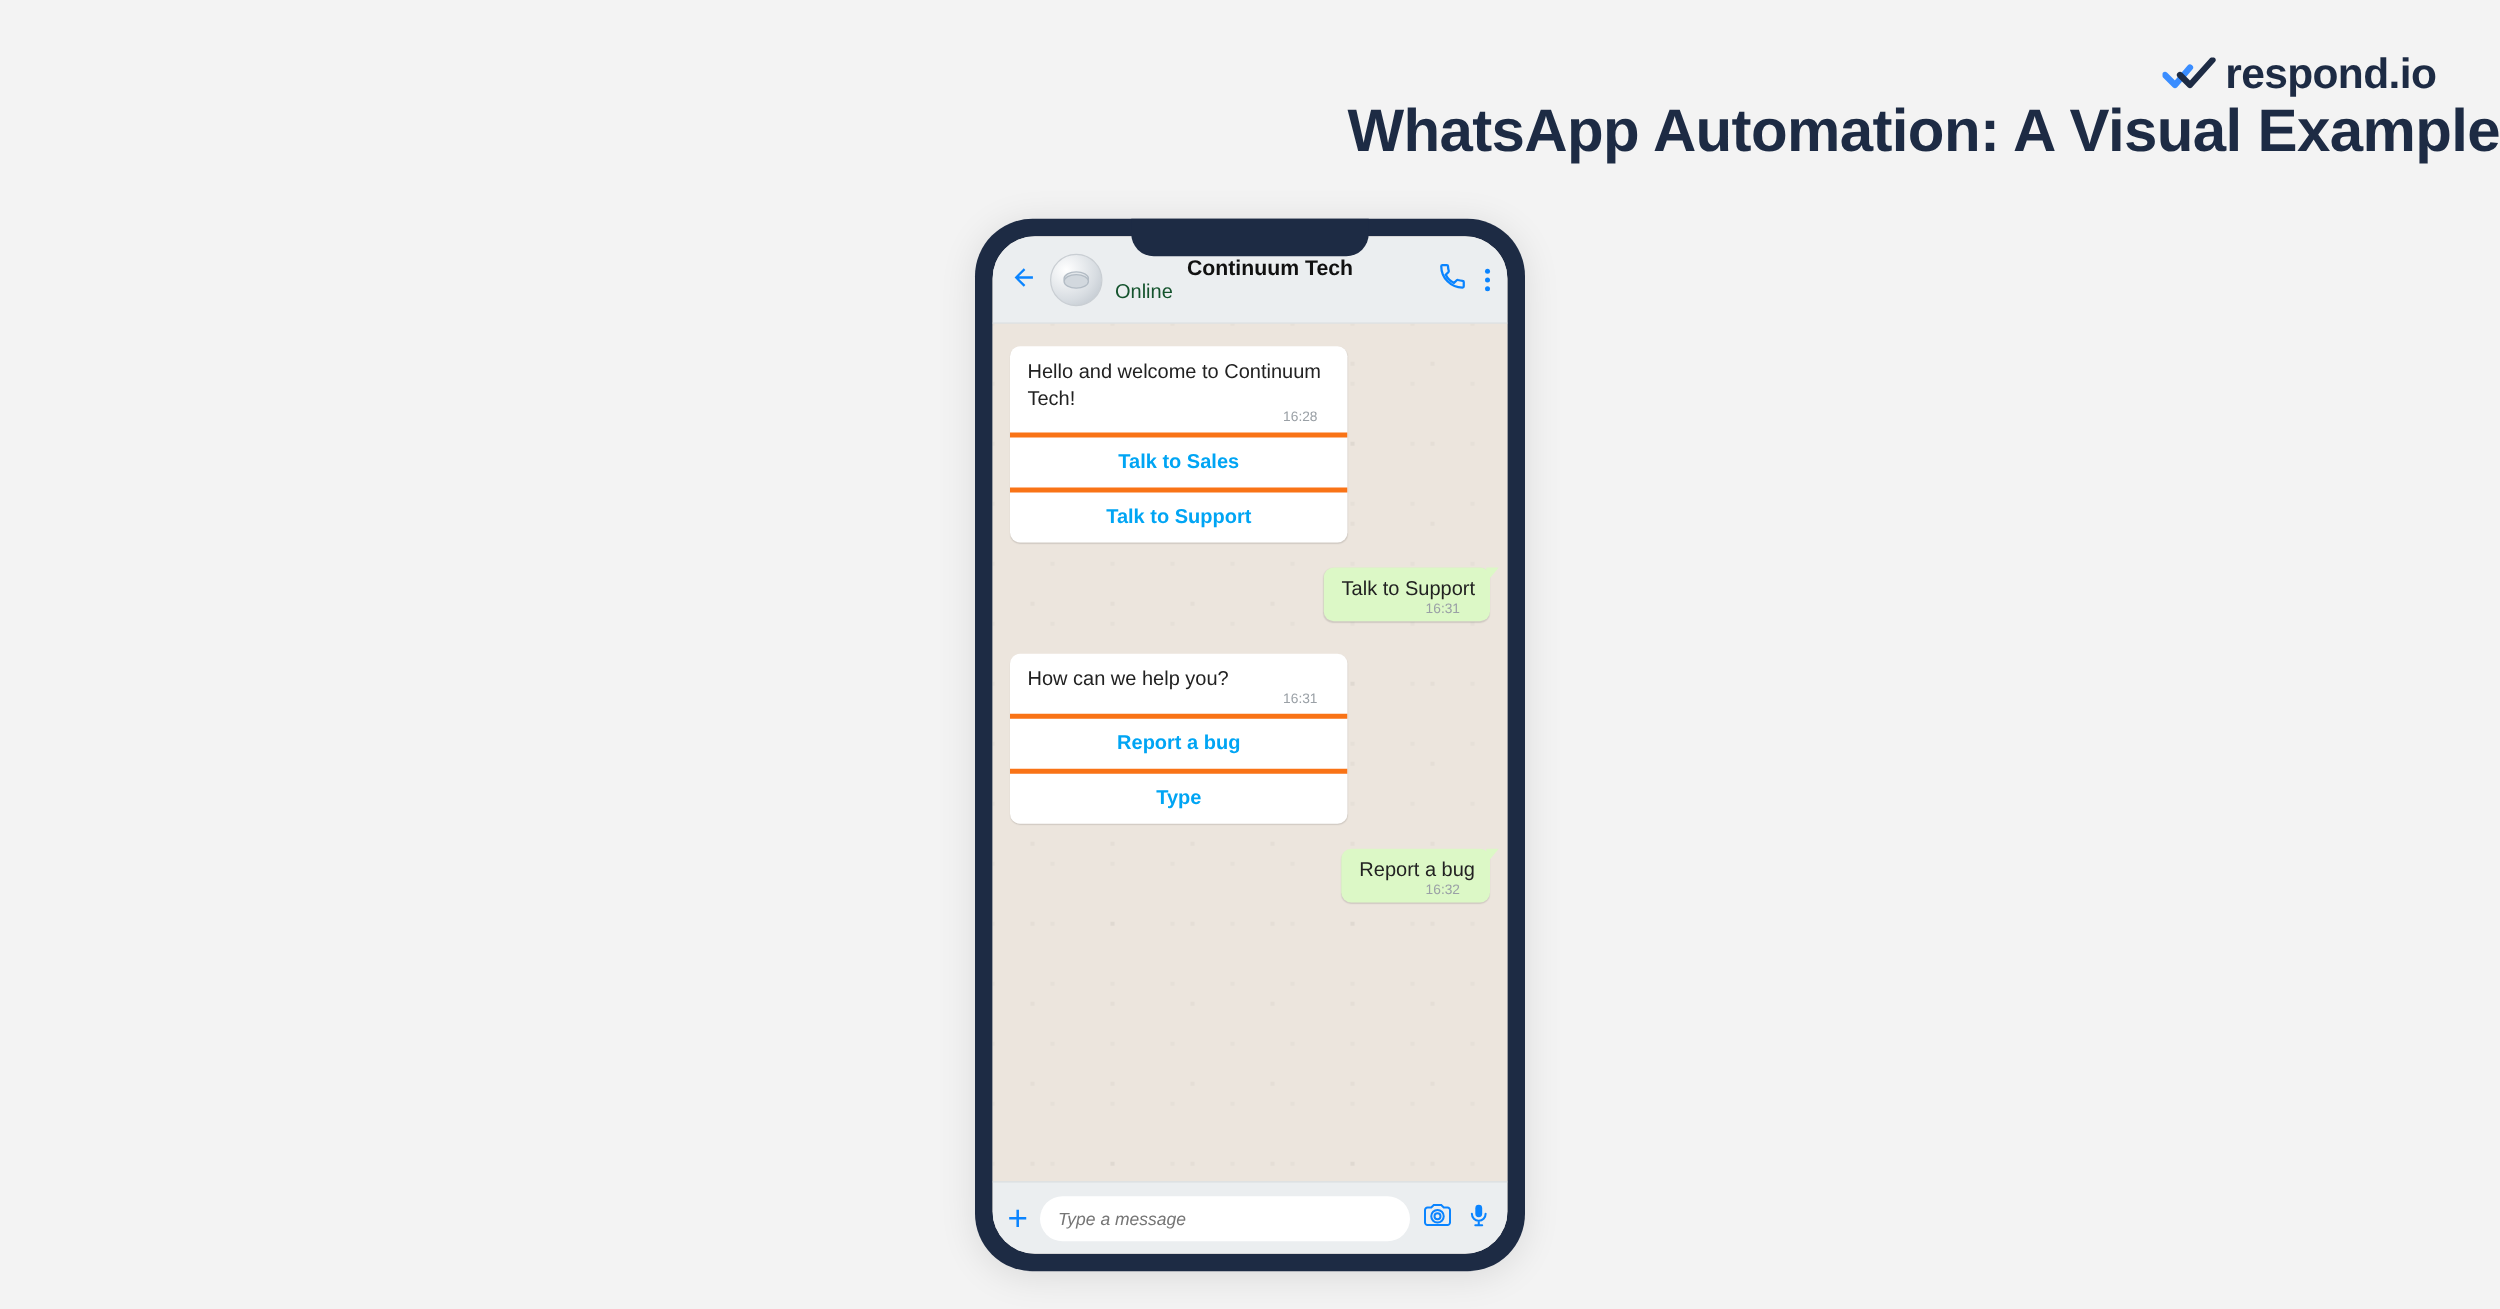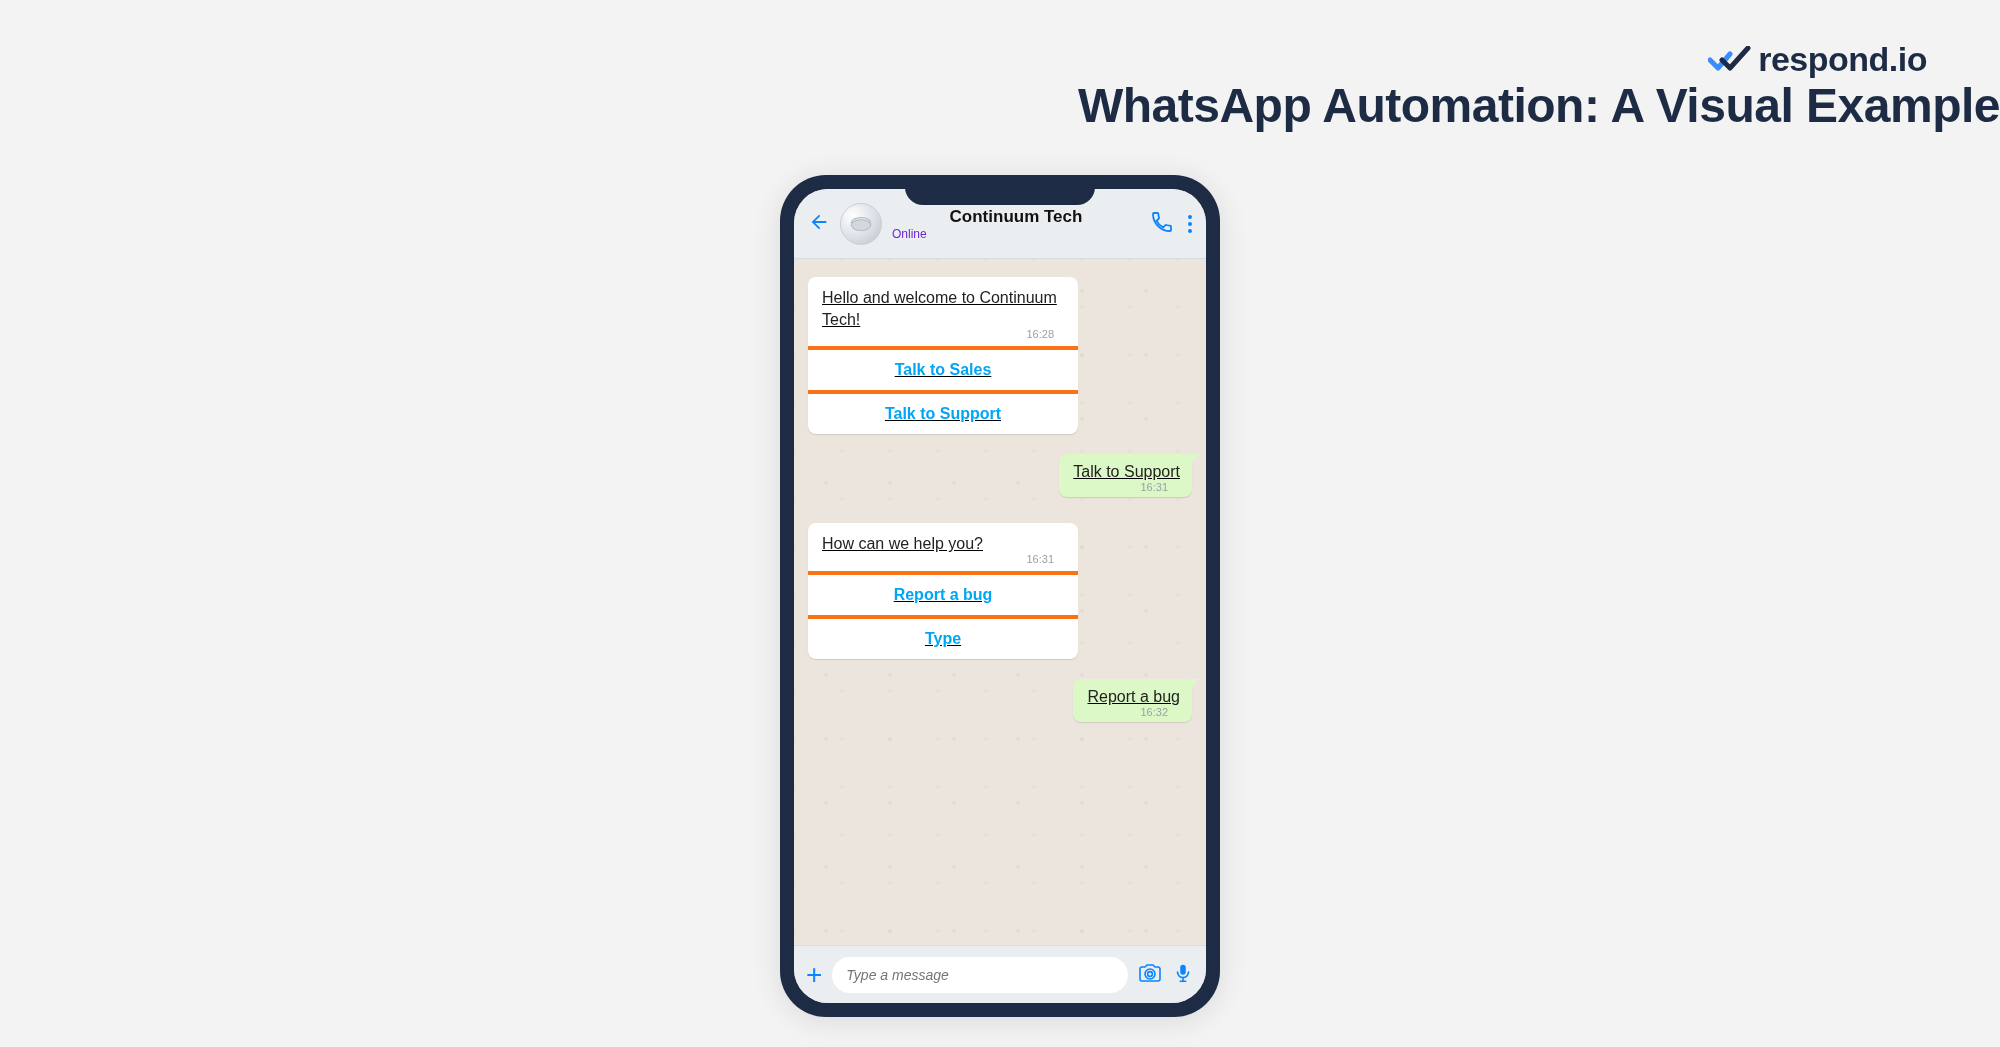--- a/index.html
+++ b/index.html
@@ -7,21 +7,21 @@
     font-family: -apple-system, BlinkMacSystemFont, 'Segoe UI', Helvetica, Arial, sans-serif;
     background: #f3f3f3;
     width: 2000px;
     height: 1047px;
     position: relative;
     overflow: hidden;
   }
   .brand {
     position: absolute;
     top: 40px;
-    right: 73px;
+    right: 51px;
     display: flex;
     align-items: center;
     gap: 6px;
   }
   .brand-icon { width: 44px; height: 28px; }
   .brand-text {
     font-size: 34px;
     font-weight: 700;
     color: #1d2b44;
     letter-spacing: -0.5px;
@@ -75,36 +75,35 @@
   }
   .back-arrow { color: #0a84ff; font-size: 26px; line-height: 1; }
   .avatar {
     width: 42px; height: 42px; border-radius: 50%;
     background: radial-gradient(circle at 30% 30%, #fff, #d8dde2 60%, #b8c0c8);
     border: 1px solid #c9ced3;
     display:flex; align-items:center; justify-content:center;
   }
   .contact-meta { flex: 1; }
   .contact-name { font-weight: 700; font-size: 17px; color: #111; text-align: center; }
-  .contact-status { font-size: 12px; color: #6d28d9; }
+  .contact-status { font-size: 16px; color: #14532d; }
   .hdr-actions { display: flex; align-items: center; gap: 14px; }
   .call-icon { color: #0a84ff; }
   .menu-dots { color: #0a84ff; display:flex; flex-direction:column; gap:3px; }
   .menu-dots span { width:4px; height:4px; border-radius:50%; background:#0a84ff; }
   .chat-body {
     flex: 1;
     background-color: #ece5dd;
     background-image:
       radial-gradient(rgba(0,0,0,.03) 2px, transparent 2px),
       radial-gradient(rgba(0,0,0,.025) 2px, transparent 2px);
     background-size: 64px 64px, 48px 48px;
     background-position: 0 0, 24px 24px;
     padding: 18px 14px 24px;
     overflow: hidden;
-    text-decoration: underline;
   }
   .msg-block { margin-bottom: 20px; }
   .incoming {
     background: #fff;
     border-radius: 8px;
     box-shadow: 0 1px 1px rgba(0,0,0,.12);
     max-width: 270px;
     overflow: hidden;
   }
   .incoming .msg-text {

